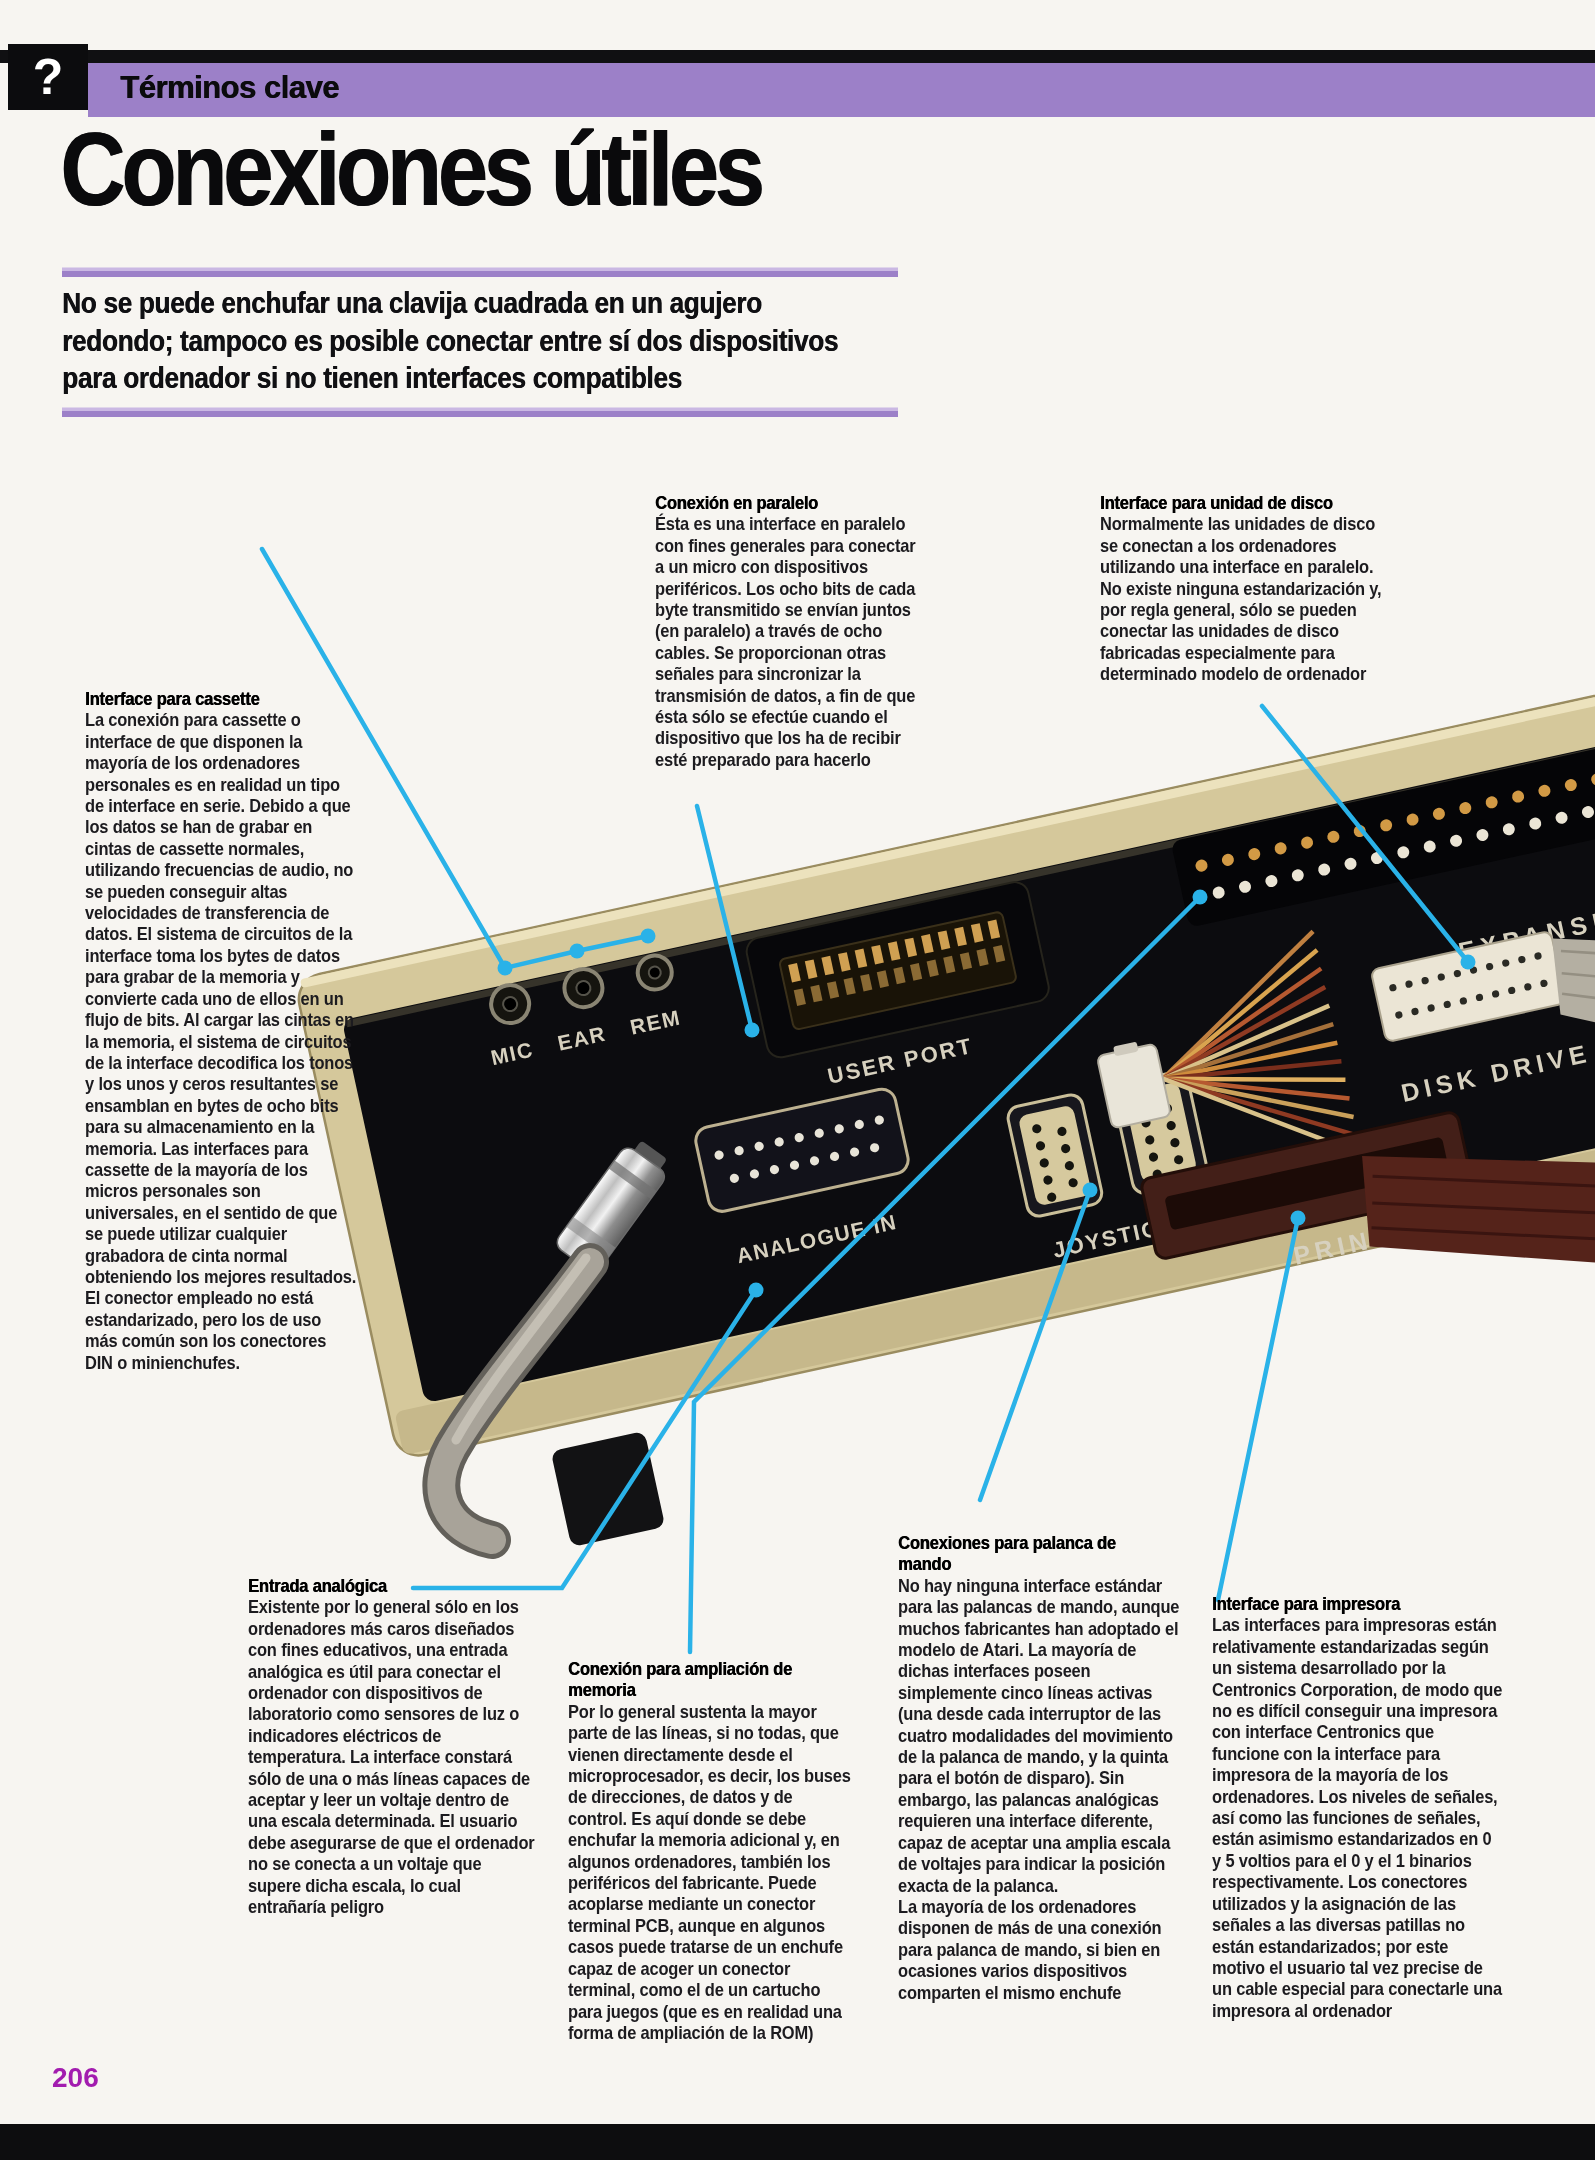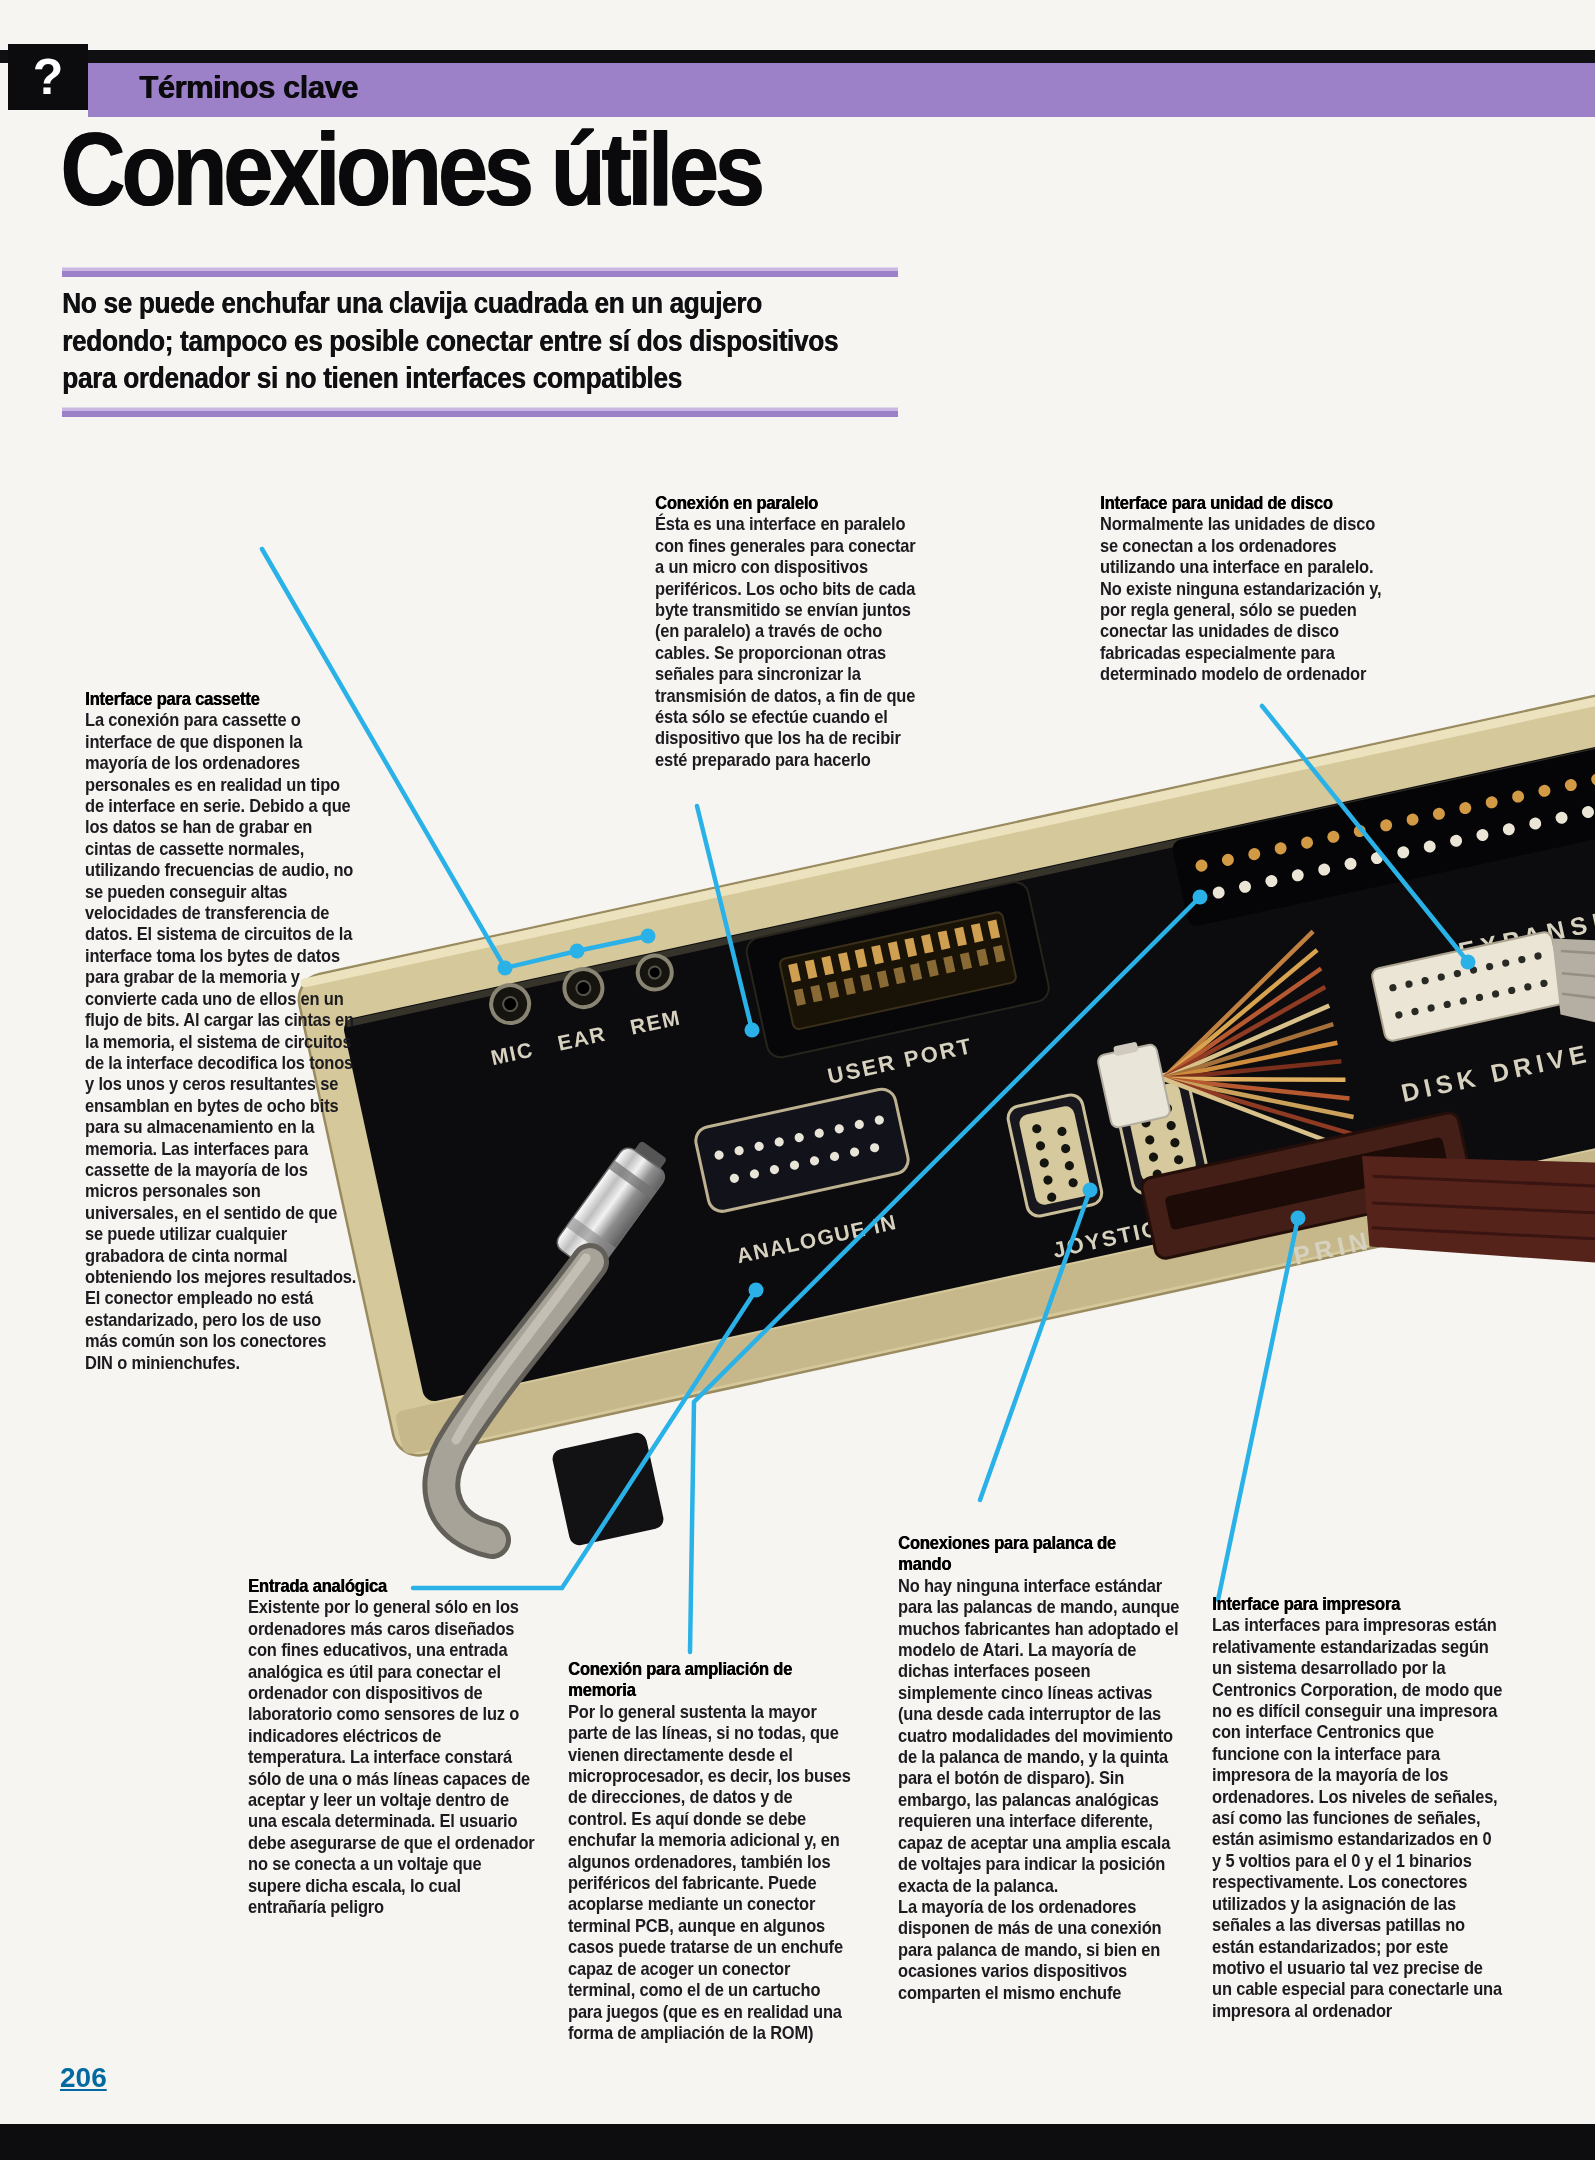--- a/index.html
+++ b/index.html
@@ -9,36 +9,36 @@
     font-family:"Liberation Sans",sans-serif;
   }
   .abs{position:absolute;}
   
   .topstrip{left:0;top:50px;width:1595px;height:13px;background:#101012;}
   .kickerbar{left:88px;top:63px;width:1507px;height:54px;background:#9c80c8;}
   .qbox{left:8px;top:44px;width:80px;height:66px;background:#0c0c0e;color:#fff;
         display:flex;align-items:center;justify-content:center;
         font-size:50px;font-weight:700;}
   .kicker{left:120px;top:70px;font-size:31px;font-weight:700;color:#0b0b0d;
-          letter-spacing:-.5px;text-shadow:.7px 0 0 #0b0b0d;margin-left:19px;}
+          letter-spacing:-.5px;text-shadow:.7px 0 0 #0b0b0d;}
   .title{left:60px;top:110px;font-size:104px;font-weight:700;color:#0a0a0c;
          letter-spacing:-5px;white-space:nowrap;transform:scaleX(.87);
          transform-origin:left top;text-shadow:1px 0 0 #0a0a0c;}
   .rule{left:62px;width:836px;height:6px;background:#9c80c8;box-shadow:0 -3.5px 0 #cab8e3;}
   .rule1{top:271px;}
   .rule2{top:411px;}
   .standfirst{left:62px;top:284px;font-size:29.5px;line-height:37.5px;font-weight:700;
               color:#101013;white-space:pre-line;transform:scaleX(.89);
               transform-origin:left top;letter-spacing:-.4px;text-shadow:.5px 0 0 #101013;}
   
   .ann{font-size:18.5px;line-height:21.4px;font-weight:700;color:#1c1b1f;
        letter-spacing:-.2px;transform:scaleX(.89);transform-origin:left top;}
   .ann .h{color:#000;text-shadow:.6px 0 0 #000;}
   .ann .b{white-space:pre-line;}
-  .pagenum{left:60px;top:2062px;font-size:28px;font-weight:700;color:#0369a1;text-decoration:underline;}
+  .pagenum{left:52px;top:2062px;font-size:28px;font-weight:700;color:#a21caf;}
   .bottombar{left:0;top:2124px;width:1595px;height:36px;background:#0d0d0f;}
   svg{position:absolute;left:0;top:0;}
   svg text{font-family:"Liberation Sans",sans-serif;font-weight:700;fill:#d7d1bf;}
 </style>
 </head>
 <body>
 
 <div class="abs topstrip"></div>
 <div class="abs kickerbar"></div>
 <div class="abs qbox">?</div>

